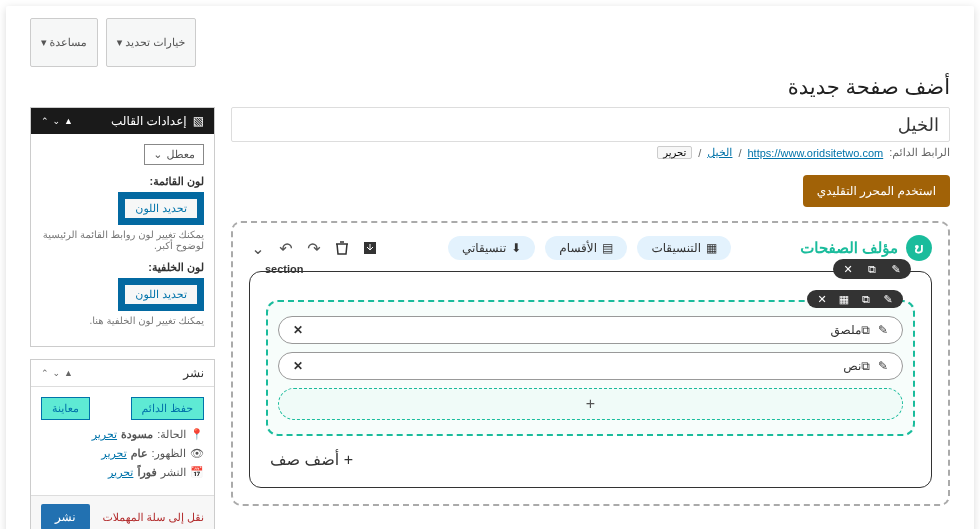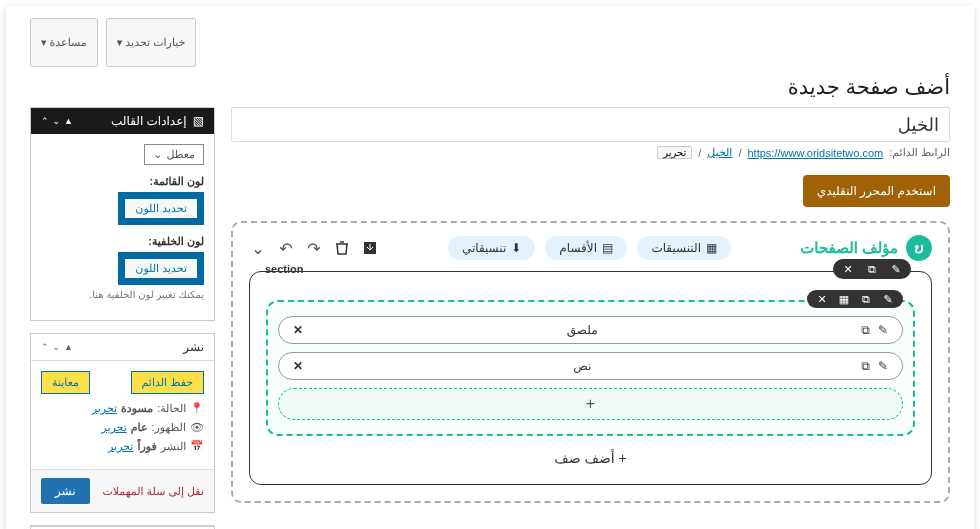--- a/index.html
+++ b/index.html
@@ -26,39 +26,39 @@
 .tool-ico{width:18px;height:18px;cursor:pointer;display:flex;align-items:center;justify-content:center}
 .section-wrap{position:relative;margin-top:0}
 .section-label{position:absolute;top:-8px;left:10px;background:#fff;padding:0 6px;font-size:11px;font-weight:700;color:#333;direction:ltr}
 .section-box{border:1px solid #333;border-radius:12px;padding:28px 16px 14px;position:relative}
 .sec-toolbar{position:absolute;top:-13px;right:20px;background:#333;border-radius:14px;padding:3px 8px;display:flex;gap:10px;align-items:center;color:#fff}
 .sec-tb-ico{width:14px;height:14px;cursor:pointer;display:flex;align-items:center;justify-content:center;font-size:11px}
 .row-box{border:2px dashed #1abc9c;border-radius:12px;padding:14px 10px;position:relative;background:#f7fdfb}
 .row-toolbar{position:absolute;top:-12px;right:10px;background:#333;border-radius:12px;padding:2px 8px;display:flex;gap:8px;color:#fff}
 .element{background:#fff;border:1px solid #999;border-radius:18px;padding:6px 14px;margin-bottom:8px;display:flex;align-items:center;justify-content:space-between;font-size:12px;color:#333}
 .el-close{font-weight:700;cursor:pointer}
-.el-name{flex:1;text-align:center}
+.el-name{flex:1;text-align:right}
 .el-icons{display:flex;gap:8px;color:#333}
 .add-el{border:1px dashed #1abc9c;border-radius:18px;padding:6px;text-align:center;color:#555;font-size:16px;cursor:pointer;background:#f0fbf8}
-.add-row{margin-top:10px;text-align:center;font-size:14px;color:#333;cursor:pointer;padding:4px}
+.add-row{margin-top:10px;text-align:left;font-size:16px;color:#333;cursor:pointer;padding:4px}
 .sidebar{width:185px;display:flex;flex-direction:column;gap:12px}
 .box{border:1px solid #ccc;background:#fff}
 .box-head{background:#1a1a1a;color:#fff;padding:6px 10px;font-size:12px;display:flex;align-items:center;justify-content:space-between}
 .box-head-l{display:flex;gap:6px;align-items:center}
 .box-head-ico{display:flex;gap:4px}
 .tri{font-size:9px;cursor:pointer}
 .box-body{padding:10px;font-size:11px;color:#555}
 .fld{margin-bottom:10px}
 .fld-lbl{font-weight:700;color:#333;margin-bottom:4px;display:block}
 .sel{border:1px solid #888;padding:3px 8px;font-size:11px;cursor:pointer;background:#fff;display:inline-flex;align-items:center;gap:4px}
 .btn-sm{border:7px solid #0369a1;color:#0073aa;background:#f6f7f7;padding:3px 10px;font-size:11px;cursor:pointer}
 .hint{font-size:10px;color:#777;margin-top:4px}
 .pub-head{background:#fff;color:#333;border-bottom:1px solid #ddd}
 .pub-row{display:flex;justify-content:space-between;margin-bottom:8px}
-.btn-outline{border:1px solid #0073aa;color:#0073aa;background:#fde047;padding:4px 10px;font-size:11px;cursor:pointer}
+.btn-outline{border:1px solid #0073aa;color:#0073aa;background:#5eead4;padding:4px 10px;font-size:11px;cursor:pointer}
 .meta-line{font-size:11px;color:#555;margin-bottom:6px;display:flex;align-items:center;gap:4px}
 .meta-line .ed{color:#0073aa;text-decoration:underline;cursor:pointer}
 .pub-foot{border-top:1px solid #ddd;padding:8px 10px;display:flex;justify-content:space-between;align-items:center;background:#f7f7f7}
 .trash{color:#b32d2e;font-size:11px;cursor:pointer}
 .publish-btn{background:#2271b1;color:#fff;border:none;padding:6px 14px;font-size:12px;cursor:pointer;border-radius:2px}
 .attr-head{background:#fff;color:#333;font-weight:700;border-top:1px solid #ccc;padding:6px 10px;font-size:12px}
 </style>
 </head>
 <body>
 
@@ -176,20 +176,21 @@
         <div class="box-body">
           <div class="fld">
             <span class="sel">
                 <span>معطل</span> 
                 <span>⌄</span>
               </span>
           </div>
           <div class="fld">
             <span class="fld-lbl">لون القائمة:</span>
             <button class="btn-sm">تحديد اللون</button>
+            <div class="hint">يمكنك تغيير لون روابط القائمة الرئيسية لوضوح أكبر.</div>
           </div>
           <div class="fld">
             <span class="fld-lbl">لون الخلفية:</span>
             <button class="btn-sm">تحديد اللون</button>
             <div class="hint">يمكنك تغيير لون الخلفية هنا.</div>
           </div>
         </div>
       </div>
 
       <div class="box">

